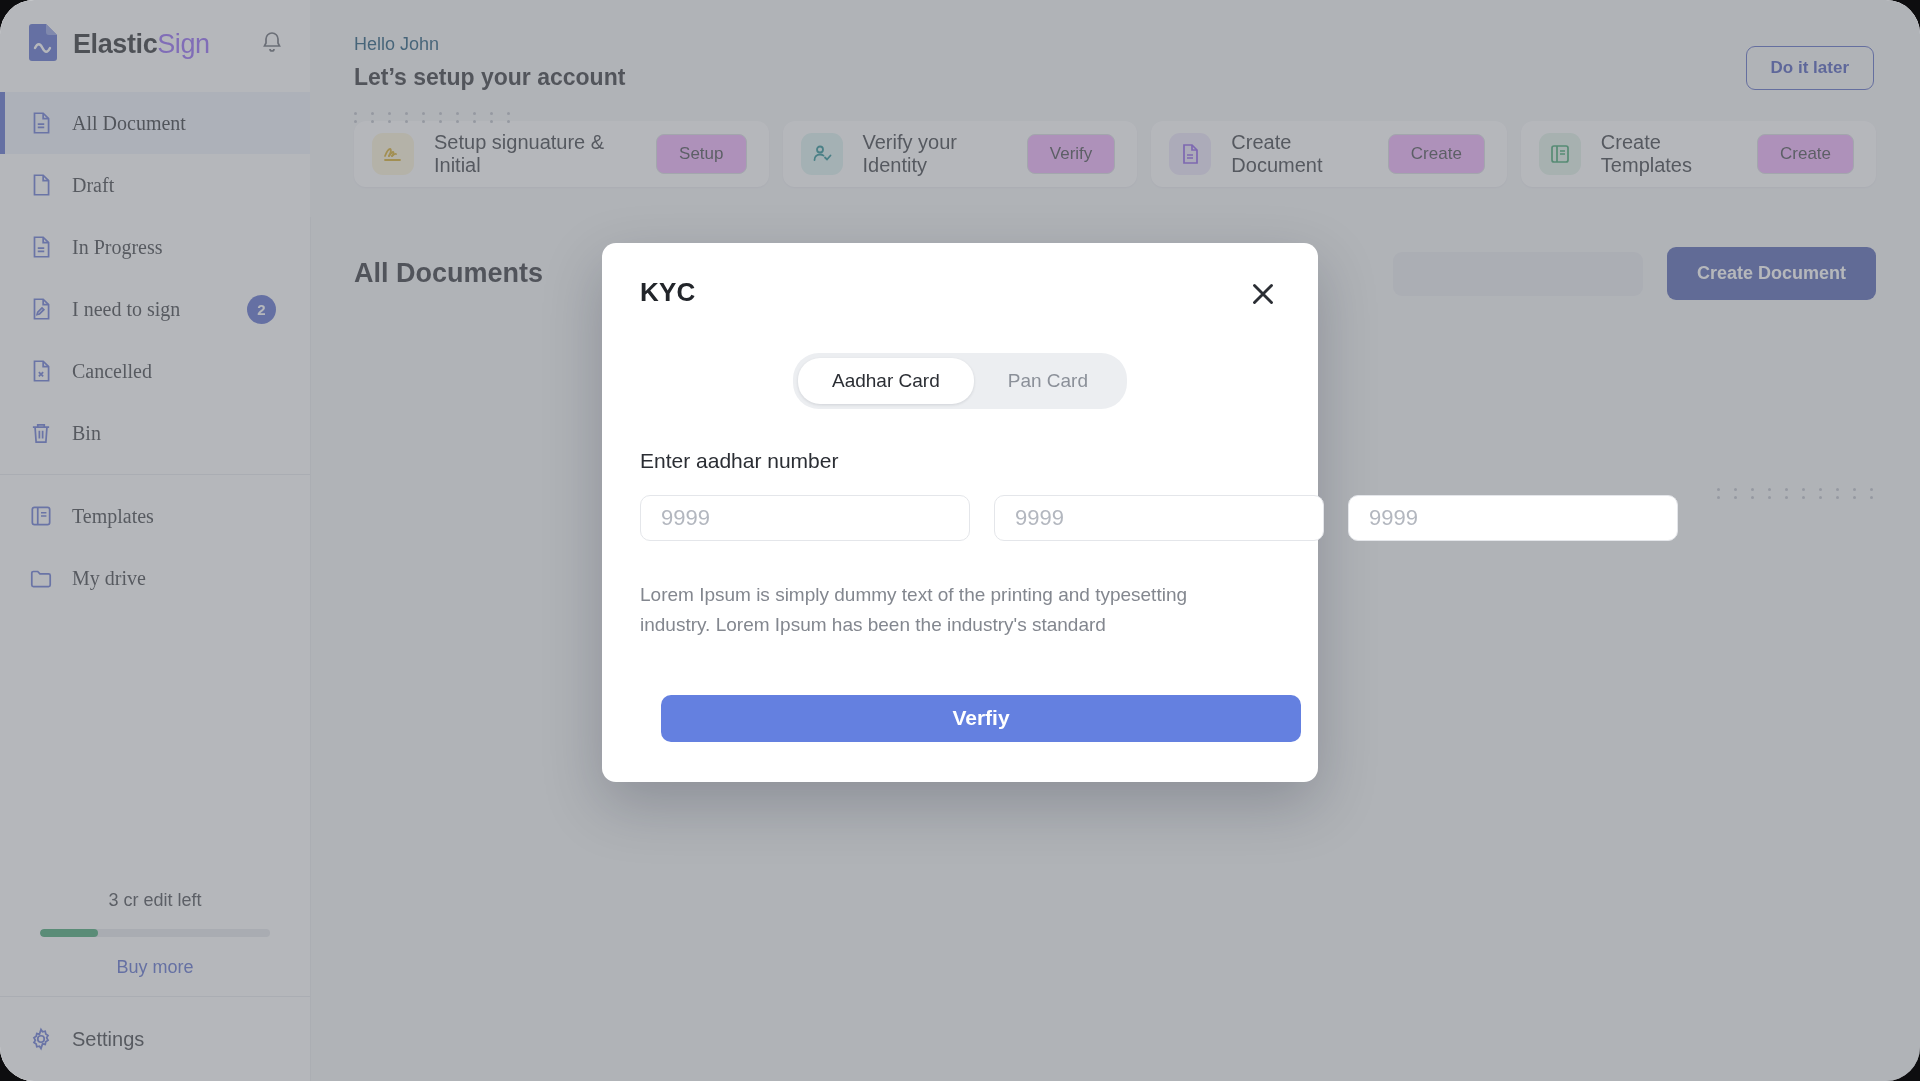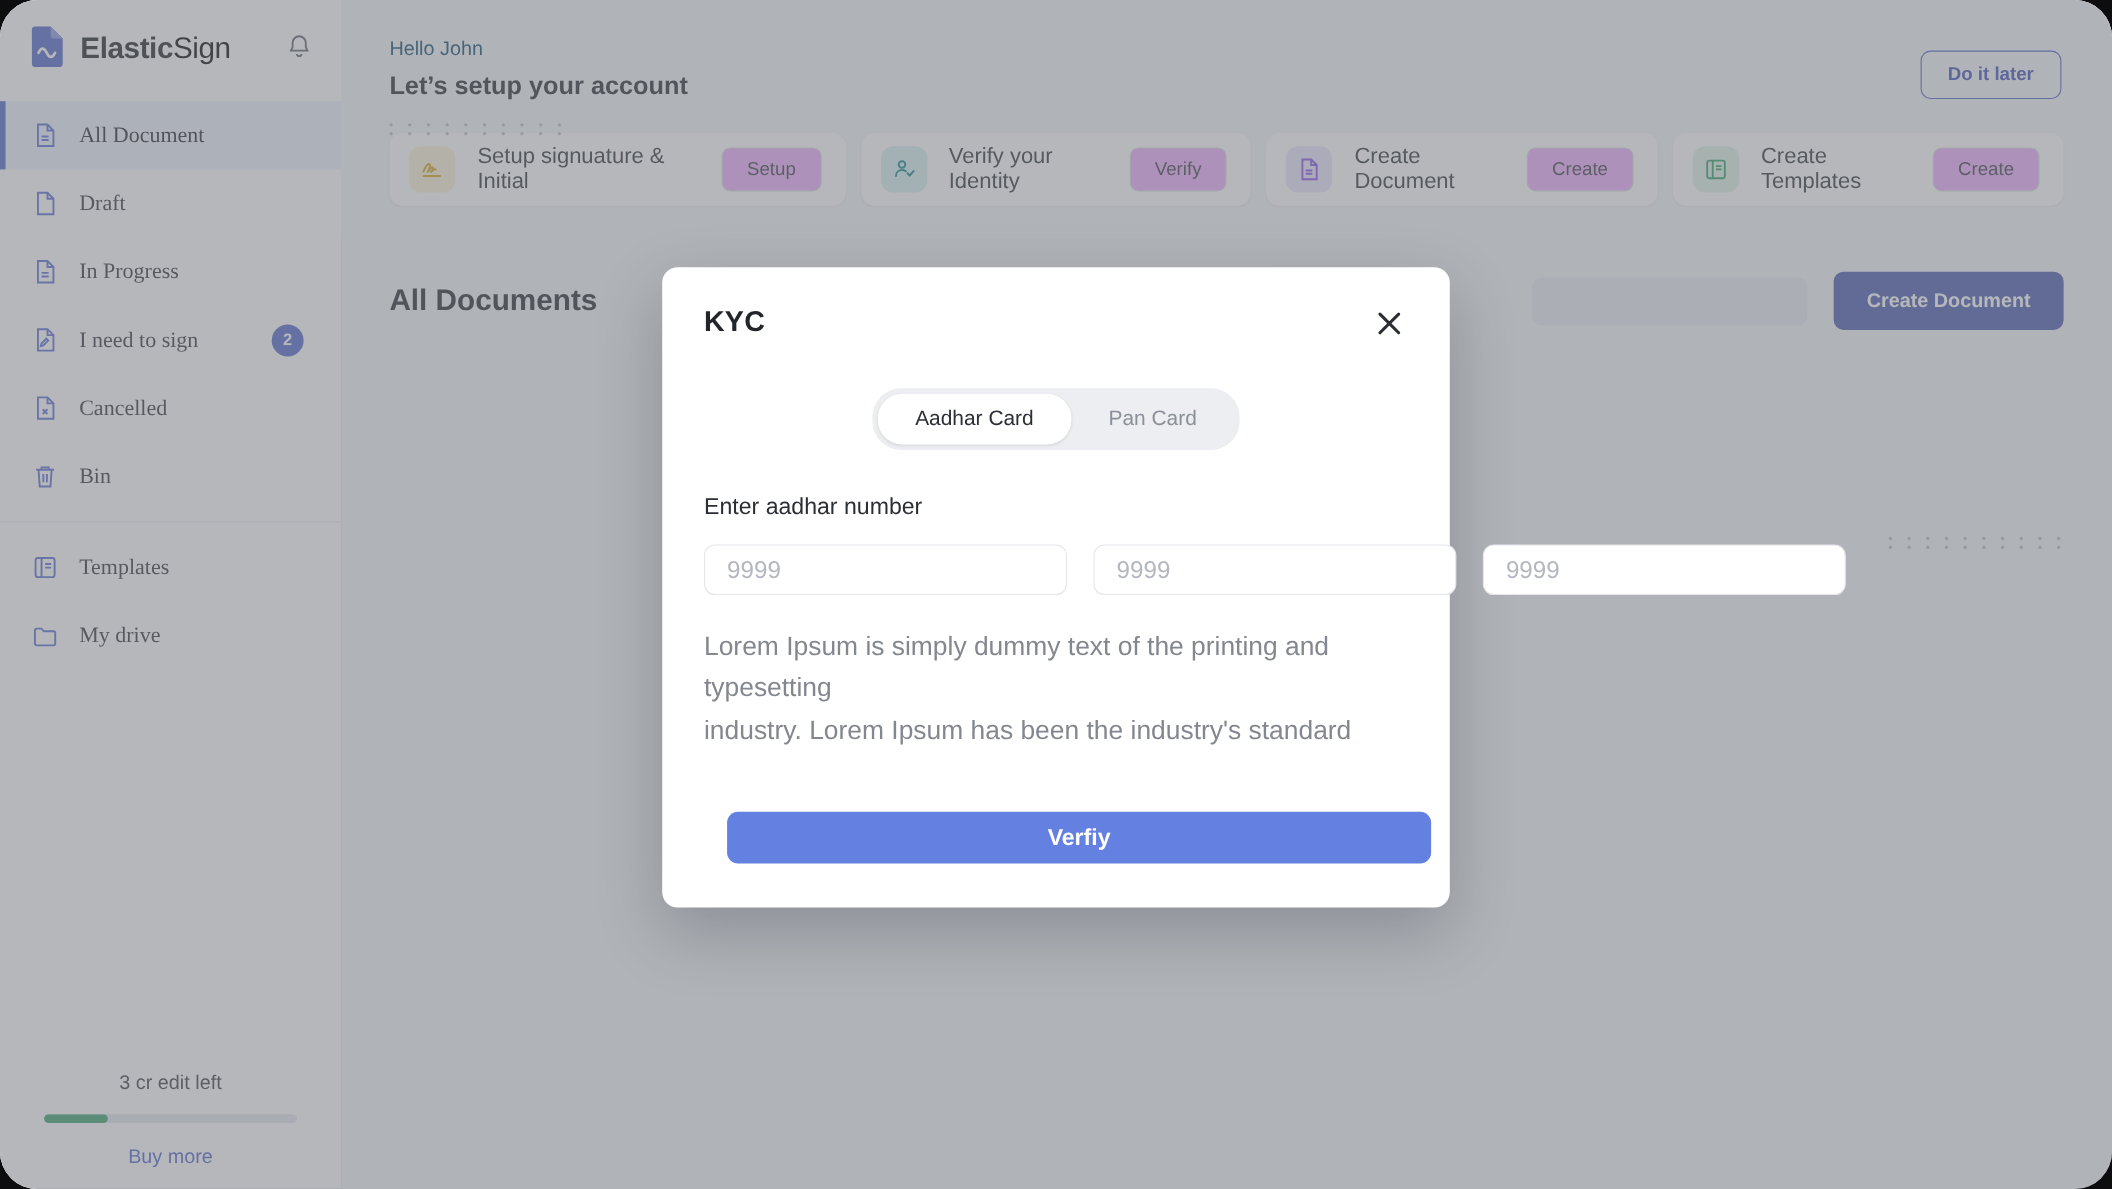--- a/index.html
+++ b/index.html
@@ -28,21 +28,21 @@
     display:flex; flex-direction:column;
     box-shadow:1px 0 0 #e8eaee;
   }
   .brand {
     height:88px; display:flex; align-items:center; gap:13px;
     padding-left:26px;
   }
   .brand-logo { width:34px; height:38px; flex:0 0 auto; }
   .brand-text { font-size:27px; letter-spacing:-0.4px; color:#1b1d21; }
   .brand-text b { font-weight:700; }
-  .brand-text span { font-weight:400; color:#000000; }
+  .brand-text span { font-weight:400; color:#8b5cf6; }
   .nav { padding-top:4px; }
   .nav-item {
     height:62px; display:flex; align-items:center; gap:18px;
     padding-left:28px; position:relative; cursor:pointer;
   }
   .nav-item .lbl { font-size:20px; color:#2f3237;font-family:Liberation Serif, serif; }
   .nav-item.active { background:#eef1fb; }
   .nav-item.active::before {
     content:""; position:absolute; left:0; top:0; bottom:0; width:5px;
     background:#4f63c9;
@@ -141,21 +141,21 @@
   }
   .seg-btn.active { background:#fff; color:#2b2e34; box-shadow:0 1px 3px rgba(20,25,40,0.12); }
   .field-label { margin-top:40px; font-size:21px; color:#2b2e34; }
   .inputs { margin-top:22px; display:flex; gap:24px; }
   .inp {
     flex:1 1 0; height:46px; border:1.4px solid #e4e6ea; border-radius:10px;
     padding:0 20px; font-size:22px; color:#2b2e34;
     font-family:"Liberation Sans", sans-serif; outline:none; background:#fff;
   }
   .inp::placeholder { color:#b3b7bf; }
-  .helper { margin-top:28px; font-size:24px; line-height:1.6; color:#83878f; }
+  .helper { margin-top:39px; font-size:19px; line-height:1.6; color:#83878f; }
   .verify-btn {
     margin-top:54px; width:100%; height:47px; border-radius:10px; border:none;
     background:#6480e0; color:#fff; font-size:21px; font-weight:700; cursor:pointer;
     font-family:"Liberation Sans", sans-serif;
     margin-left:21px;
   }
 </style>
 </head>
 <body>
 
@@ -275,20 +275,29 @@
     <div class="side-spacer"></div>
 
     <div class="credits">
       <div class="credits-text">3 cr edit left</div>
       <div class="bar">
           <i id="credbar" style="width: 25%; background: rgb(55, 161, 105);"></i>
         </div>
       <div class="buy">Buy more</div>
     </div>
     <div class="side-foot-sep"></div>
+    <div class="settings-row">
+      <span>
+        <svg class="nav-ico" viewBox="0 0 24 24" fill="none" stroke="#5a6cd0" stroke-width="1.6">
+          <circle cx="12" cy="12" r="3"></circle>
+          <path d="M12 3.2l1.4 2.1 2.5-.5.5 2.5 2.1 1.4-1.3 2.2 1.3 2.2-2.1 1.4-.5 2.5-2.5-.5L12 20.8l-1.4-2.1-2.5.5-.5-2.5-2.1-1.4 1.3-2.2-1.3-2.2 2.1-1.4.5-2.5 2.5.5z"></path>
+        </svg>
+      </span>
+      <span class="lbl">Settings</span>
+    </div>
   </div>
 
   <div id="main">
 
     <div class="setup-panel">
       <div class="greet">Hello John</div>
       <div class="greet-sub">Let’s setup your account</div>
       <button class="do-later">Do it later</button>
 
       <div class="dotgrid dg-left" id="dg1">

